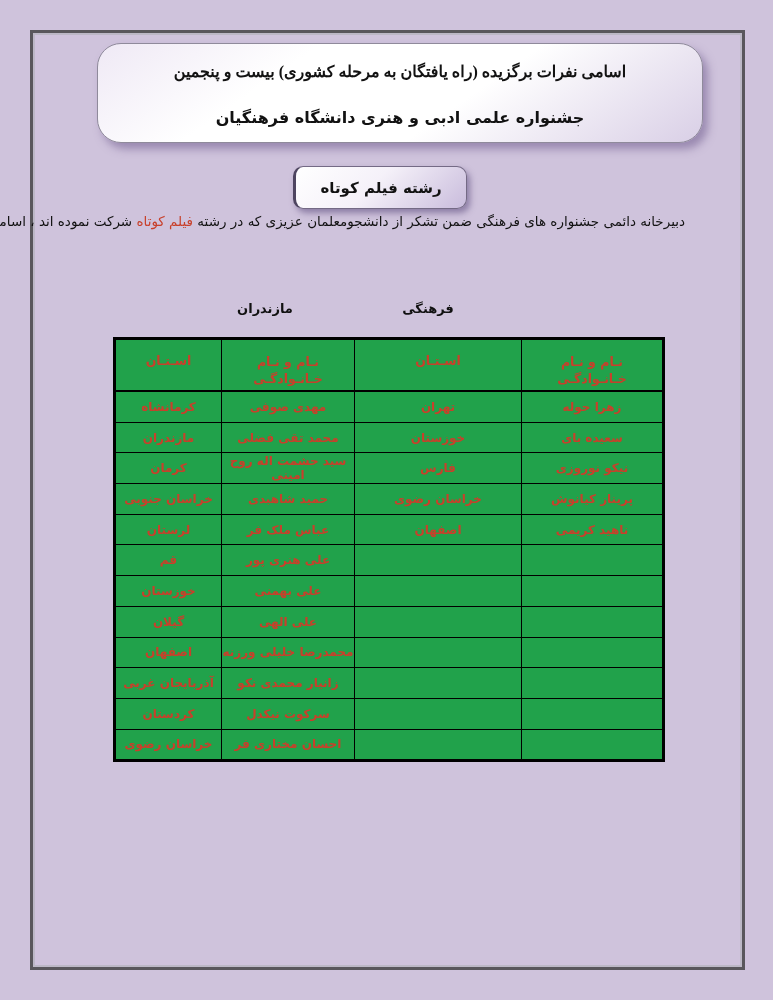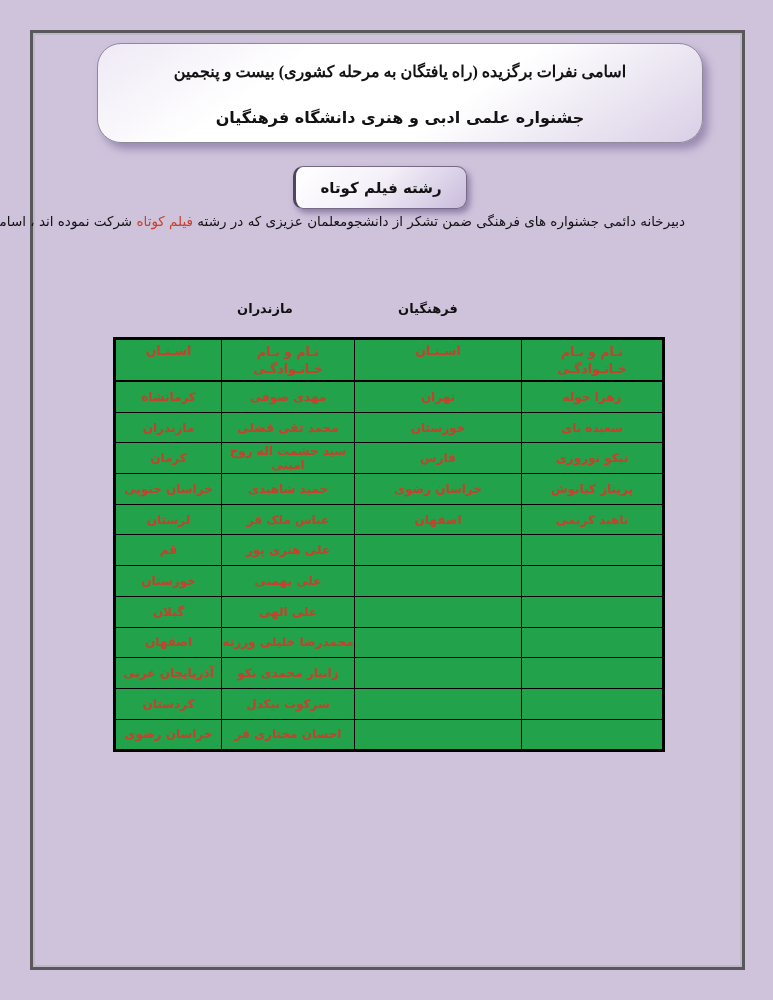--- a/index.html
+++ b/index.html
@@ -53,21 +53,21 @@
     border:3px solid #000;
     direction:rtl;
   }
   table.winners th, table.winners td{
     border:1px solid #000;
     color:var(--red,#c8402b);
     font-weight:bold;text-align:center;
     padding:0;overflow:hidden;
   }
   table.winners thead th{
-    height:37px;font-size:12.5px;vertical-align:top;padding-top:3px;
+    height:37px;font-size:12.5px;vertical-align:top;padding-top:13px;
     border-bottom:2px solid #000;
   }
   table.winners thead th div{line-height:17px;}
   table.winners tbody td{height:29.7px;font-size:12px;vertical-align:middle;}
   
   .c-sname{border-left:3px solid #000;}
   .c-sprov{border-right:3px solid #000;border-left:1px solid #000;}
   .c-bname{border-right:1px solid #000;border-left:3px solid #000;}
   .c-bprov{border-right:3px solid #000;}
 </style>
@@ -81,21 +81,21 @@
     <div class="title-line l2">جشنواره علمی ادبی و هنری دانشگاه فرهنگیان</div>
   </div>
 
   <div class="category-button">رشته فیلم کوتاه</div>
 
   <div class="intro">
     <span class="line"><span>دبیرخانه دائمی جشنواره های فرهنگی ضمن تشکر از دانشجومعلمان عزیزی که در رشته </span><span class="hl">فیلم کوتاه</span><span> شرکت نموده اند ، اسامی</span></span>
   </div>
 
   <div class="section-label brothers-label">مازندران</div>
-  <div class="section-label sisters-label">فرهنگیان</div>
+  <div class="section-label sisters-label">فرهنگی</div>
 
   <table class="winners">
     <colgroup>
       <col style="width:142px">
       <col style="width:167px">
       <col style="width:133px">
       <col style="width:107px">
     </colgroup>
     <thead>
       <tr>

